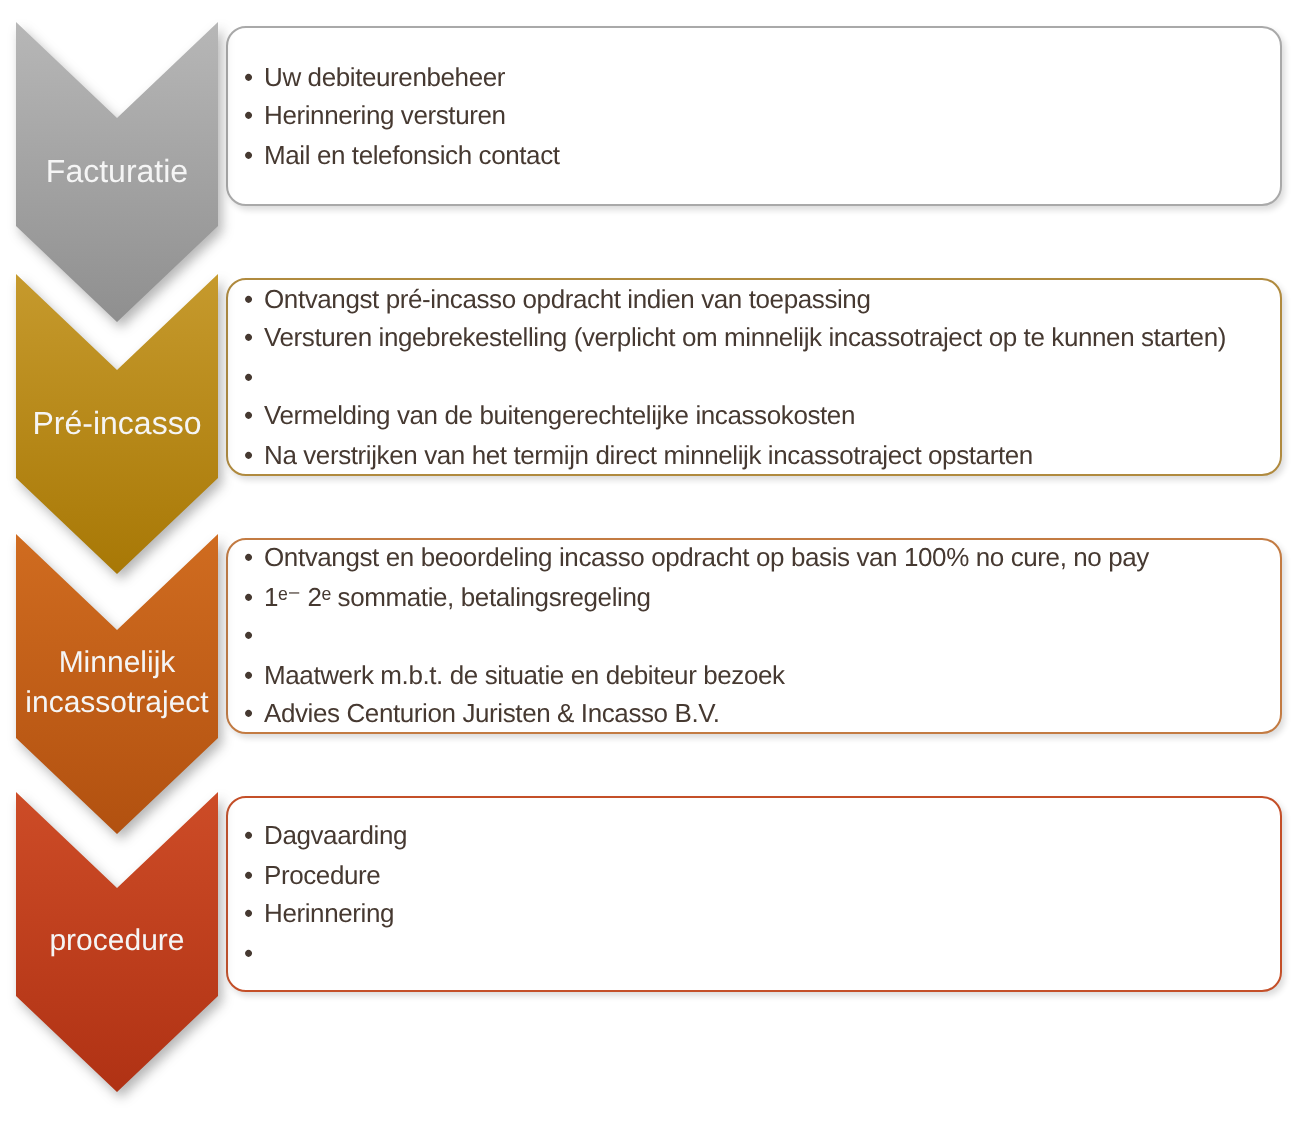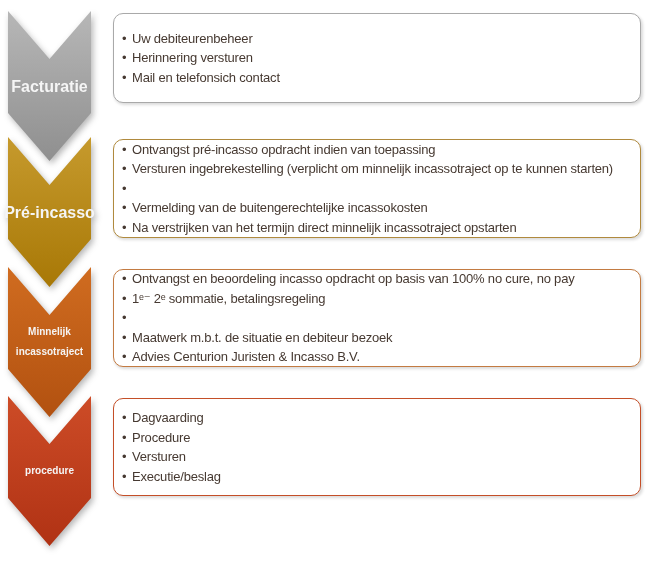--- a/index.html
+++ b/index.html
@@ -6,35 +6,35 @@
   body{font-family:"Liberation Sans","DejaVu Sans",sans-serif;}
   .canvas{position:relative;width:648px;height:562px;background:var(--background,#fff);overflow:hidden;}
 
   .stage{position:absolute;left:0;width:648px;}
   .s0{top:13px;}
   .s1{top:139px;}
   .s2{top:269px;}
   .s3{top:398px;}
 
   
-  .chevron-wrap{position:absolute;left:8px;top:-2px;width:83px;height:150px;
-    filter:drop-shadow(2px 3px 3px rgba(90,90,90,0.45));font-weight:bold;}
+  .chevron-wrap{position:absolute;left:8px;top:-2px;width:101px;height:150px;
+    filter:drop-shadow(2px 3px 3px rgba(90,90,90,0.45));}
   .s0 .chevron-wrap{z-index:40;}
   .s1 .chevron-wrap{z-index:30;}
   .s2 .chevron-wrap{z-index:20;}
   .s3 .chevron-wrap{z-index:10;}
   .chevron{position:absolute;inset:0;
     background:linear-gradient(180deg,var(--c1),var(--c2));
     clip-path:polygon(0 0,50% 32%,100% 0,100% 68%,50% 100%,0 68%);}
   .chevron-label{position:absolute;left:0;top:32%;width:100%;height:36%;
     display:flex;flex-direction:column;align-items:center;justify-content:center;
     color:var(--chevron-label,#f5f5f5);text-align:center;z-index:2;}
   .chevron-label span{display:block;white-space:nowrap;}
   .lbl-lg{font-size:16px;line-height:21px;}
-  .lbl-sm{font-size:10px;line-height:20px;}
+  .lbl-sm{font-size:15px;line-height:20px;}
 
   
   .box{position:absolute;left:113px;top:0;width:528px;background:#fff;
     border:1.5px solid var(--border);border-radius:10px;box-sizing:border-box;
     box-shadow:1.5px 2px 3px rgba(0,0,0,0.14);
     display:flex;flex-direction:column;justify-content:center;
     padding:2px 6px 2px 8px;}
   .s0 .box{height:90px;}
   .s1 .box{height:99px;}
   .s2 .box{height:98px;}
@@ -139,25 +139,24 @@
       <div class="bullet">
         <span class="marker">•</span>
         <span>Dagvaarding</span>
       </div>
       <div class="bullet">
         <span class="marker">•</span>
         <span>Procedure</span>
       </div>
       <div class="bullet">
         <span class="marker">•</span>
-        <span>Versturen</span>
+        <span>Herinnering</span>
       </div>
       <div class="bullet">
         <span class="marker">•</span>
-        <span>Executie/beslag</span>
       </div>
     </div>
     <div class="chevron-wrap">
       <div class="chevron"></div>
       <div class="chevron-label lbl-sm">
         <span>procedure</span>
       </div>
     </div>
   </div>
 

